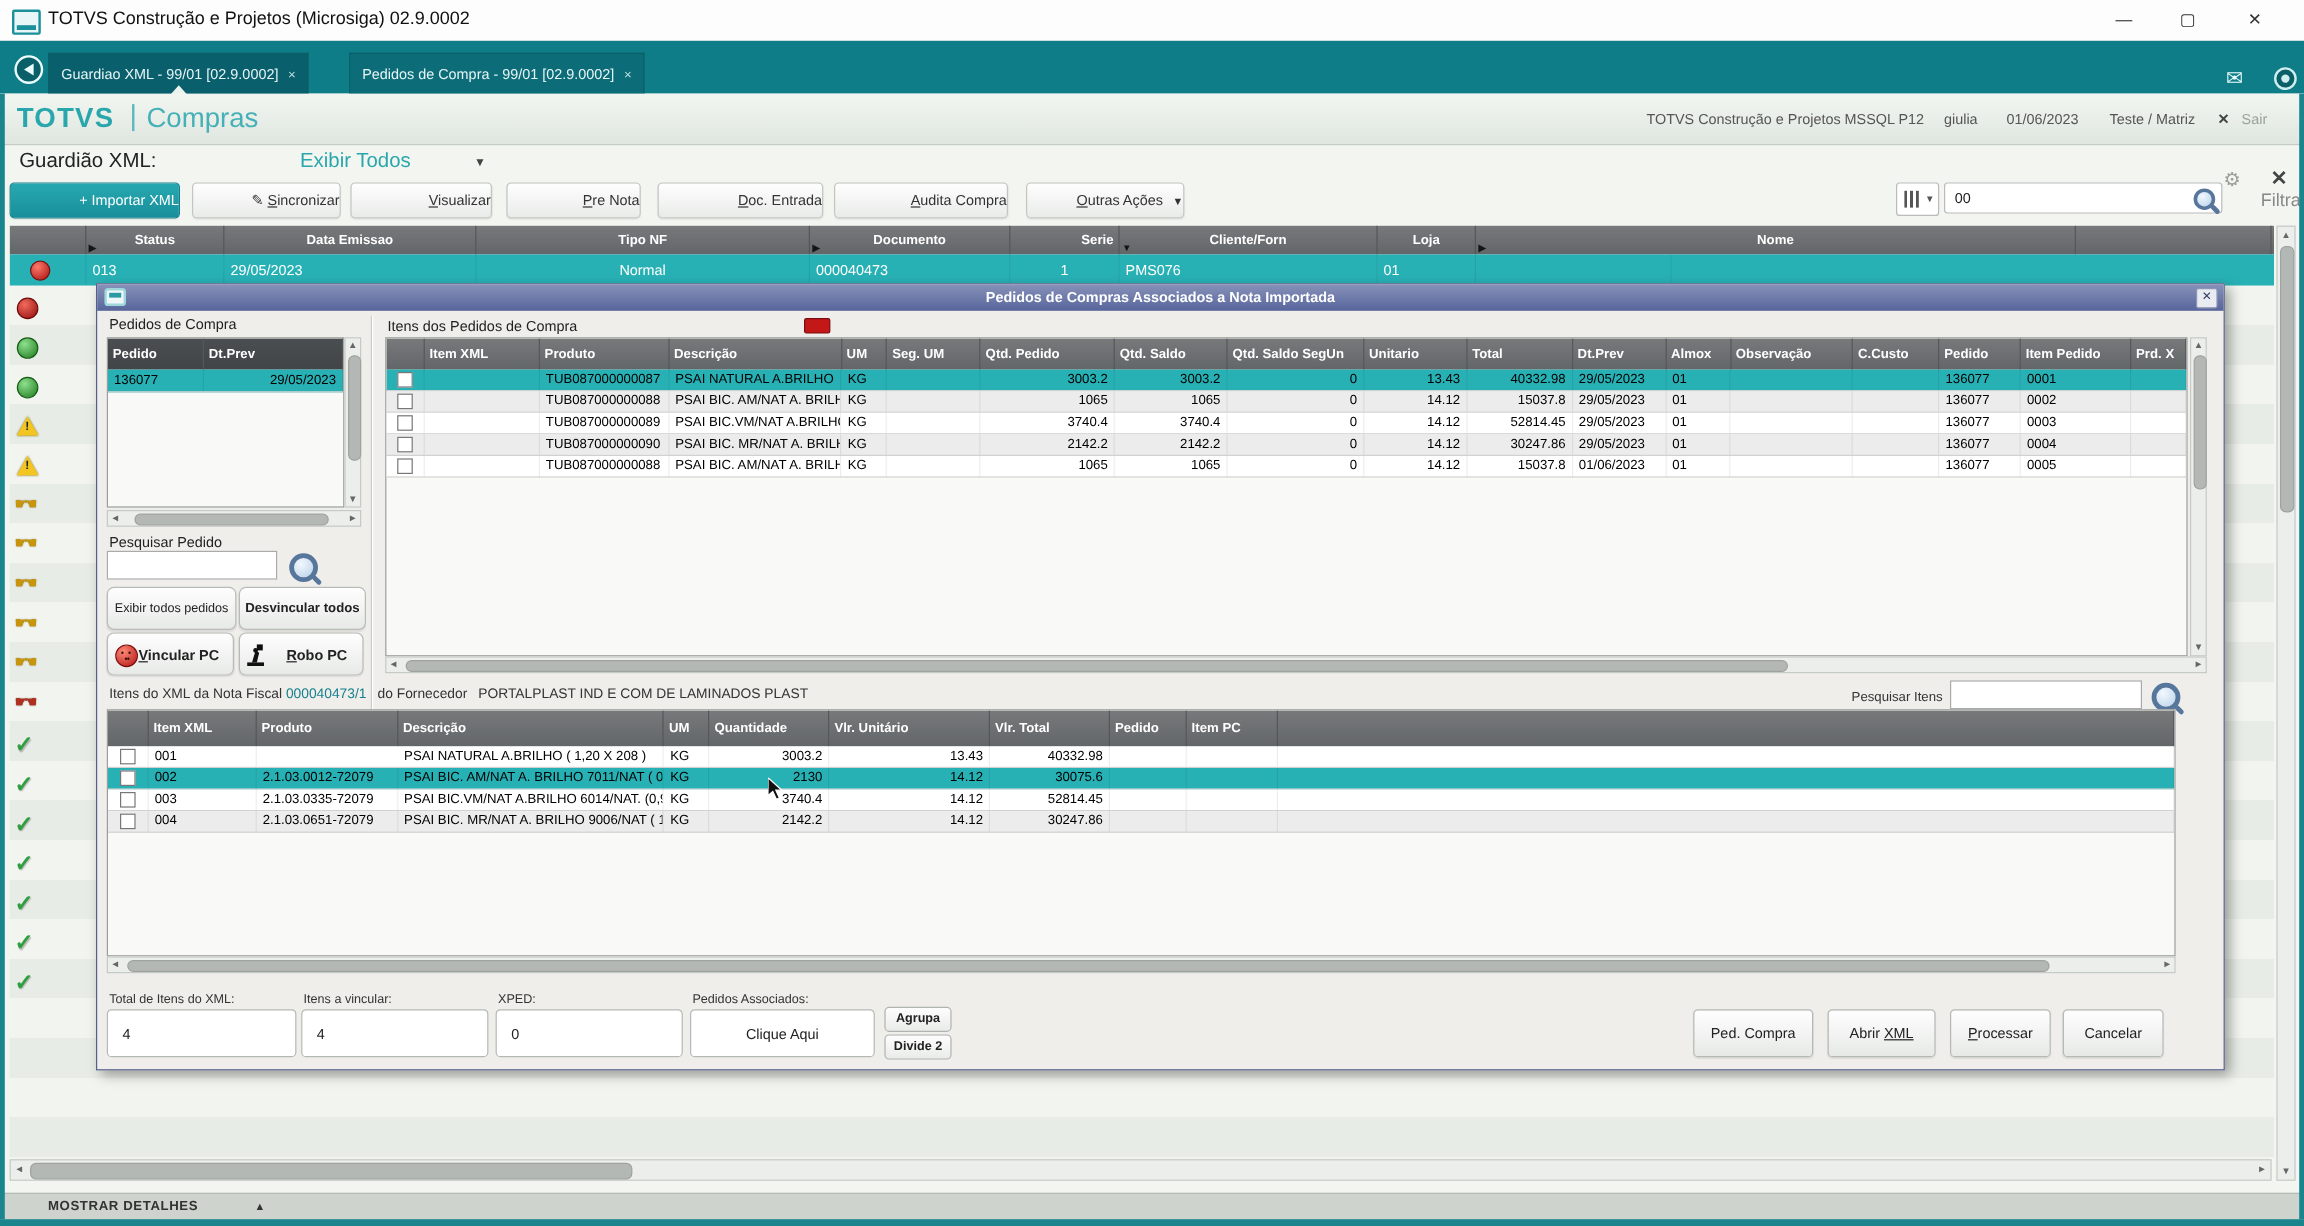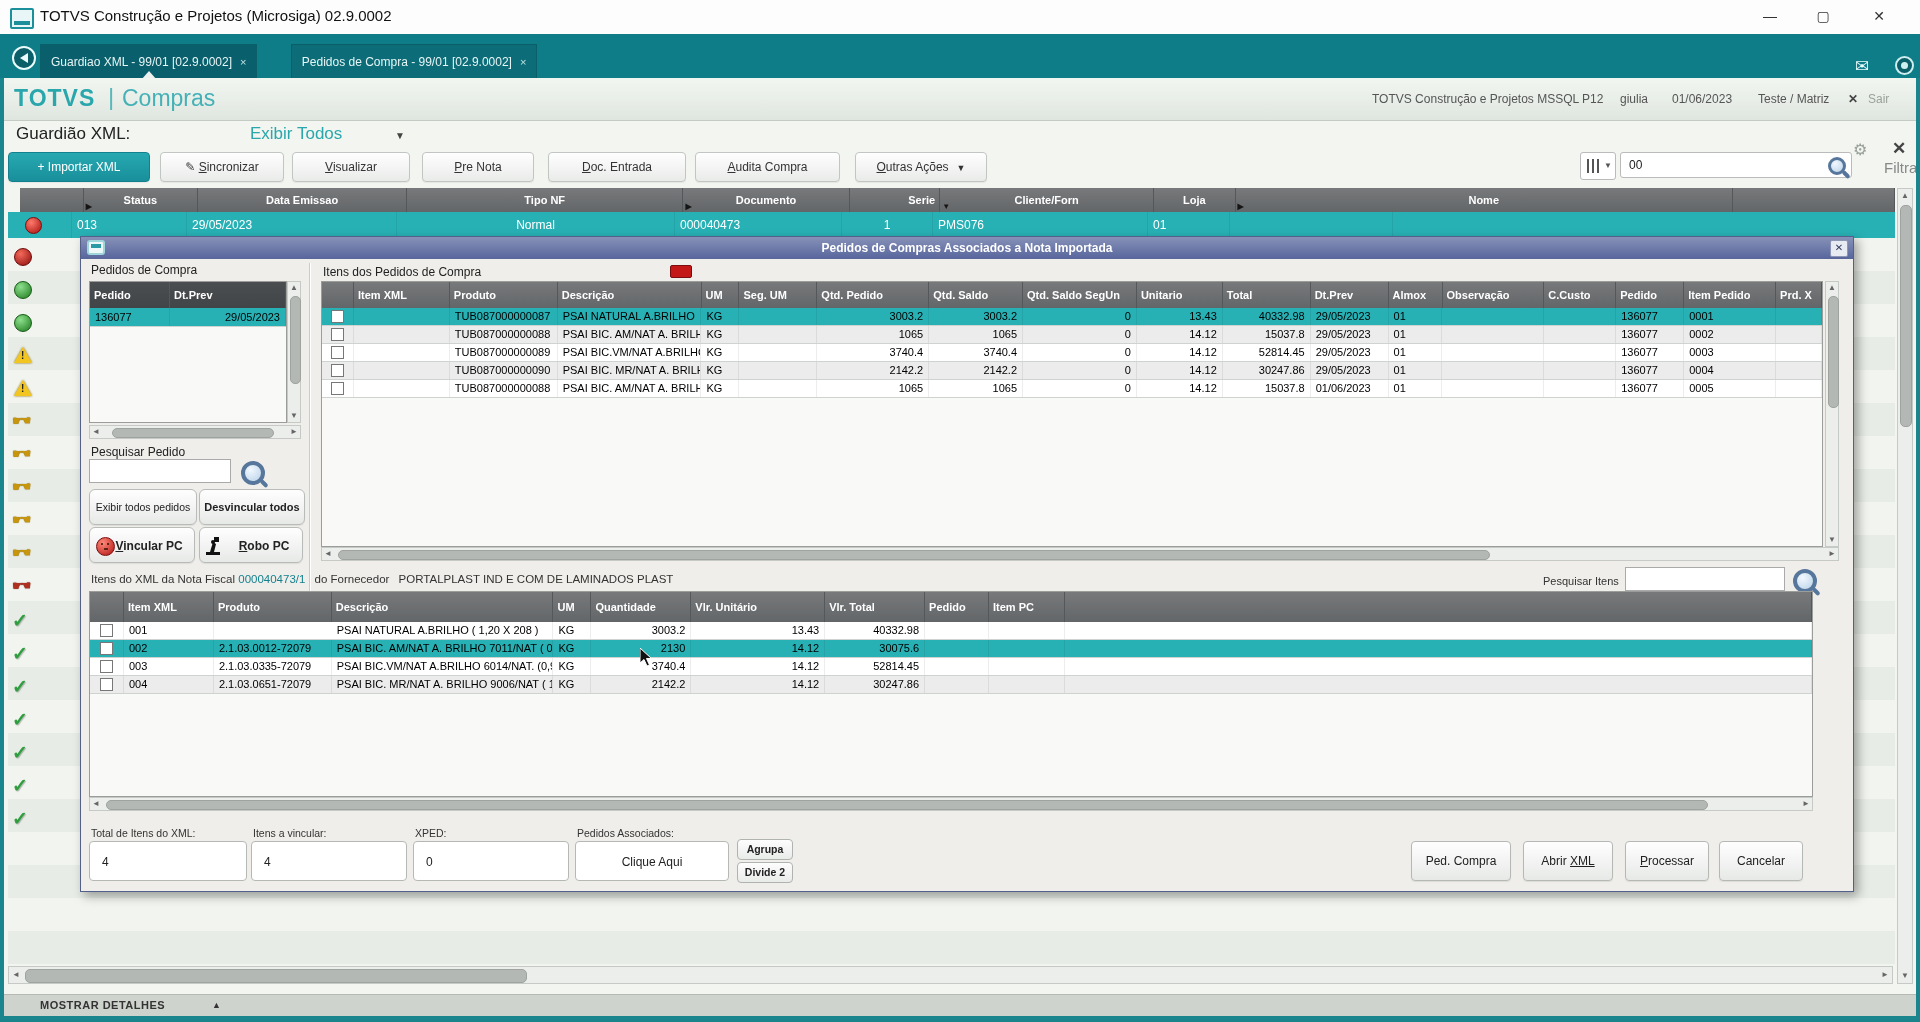--- a/index.html
+++ b/index.html
@@ -43,21 +43,21 @@
 
   
   #page-strip-label{left:16px;top:124px;font-size:17px;color:#222;}
   #filter-value{left:250px;top:124px;font-size:17px;color:#2aa7ad;}
   #filter-caret{left:395px;top:130px;font-size:10px;color:#444;}
   #gear-btn{left:1853px;top:140px;font-size:16px;color:#9aa09a;}
   #page-close{left:1892px;top:138px;font-size:17px;color:#444;font-weight:bold;}
 
   
   .tbtn{top:152px;height:28px;border:1px solid #c2c6c2;border-radius:4px;background:linear-gradient(#fefefe,#e9ebe9);
-        color:#333;font-size:12px;text-align:center;line-height:28px;white-space:nowrap;box-shadow:0 1px 1px rgba(0,0,0,.06);}
+        color:#333;font-size:12px;text-align:right;line-height:28px;white-space:nowrap;box-shadow:0 1px 1px rgba(0,0,0,.06);}
   #btn-import{left:8px;width:140px;background:linear-gradient(#27a9b1,#188f9b);border-color:#13818d;color:#fff;}
   #btn-sinc{left:160px;width:122px;}
   #btn-vis{left:292px;width:116px;}
   #btn-pre{left:422px;width:110px;}
   #btn-doc{left:548px;width:136px;}
   #btn-aud{left:695px;width:143px;}
   #btn-out{left:855px;width:130px;}
   #btn-out .caret{margin-left:8px;font-size:9px;}
   #col-picker{left:1580px;top:152px;width:34px;height:26px;border:1px solid #bbb;background:#fff;border-radius:3px;}
   #col-picker .bars{position:absolute;left:6px;top:6px;width:12px;height:14px;
@@ -221,21 +221,21 @@
   <div class="abs tbtn" id="btn-out"><span><u>O</u>utras Ações</span><span class="caret">▼</span></div>
   <div class="abs" id="col-picker">
       <span class="bars"></span>
       <span class="caret">▼</span>
     </div>
   <input class="abs" id="top-search" value="00" style="">
   <div class="lens" id="top-search-lens"></div>
   <div class="abs" id="filtrar-label">Filtrar</div>
 
   <div class="grid" id="main-grid" style="left:8px;top:188px;width:1887px;height:50px;border:none;background:transparent;">
-      <div class="ghead" style="height: 24px; margin-left: 12px;">
+      <div class="ghead" style="height: 24px;">
         <div class="hc" style="width: 64px; line-height: 24px; text-align: left;"></div>
         <div class="hc" style="width: 115px; line-height: 24px; text-align: center;">Status<span class="sortg">▶</span></div>
         <div class="hc" style="width: 210px; line-height: 24px; text-align: center;">Data Emissao</div>
         <div class="hc" style="width: 278px; line-height: 24px; text-align: center;">Tipo NF</div>
         <div class="hc" style="width: 167px; line-height: 24px; text-align: center;">Documento<span class="sortg">▶</span></div>
         <div class="hc" style="width: 91px; line-height: 24px; text-align: right;">Serie</div>
         <div class="hc" style="width: 215px; line-height: 24px; text-align: center;">Cliente/Forn<span class="sortg">▼</span></div>
         <div class="hc" style="width: 82px; line-height: 24px; text-align: center;">Loja</div>
         <div class="hc" style="width: 500px; line-height: 24px; text-align: center;">Nome<span class="sortg">▶</span></div>
         <div class="hc" style="width: 163px; line-height: 24px; text-align: left;"></div>

